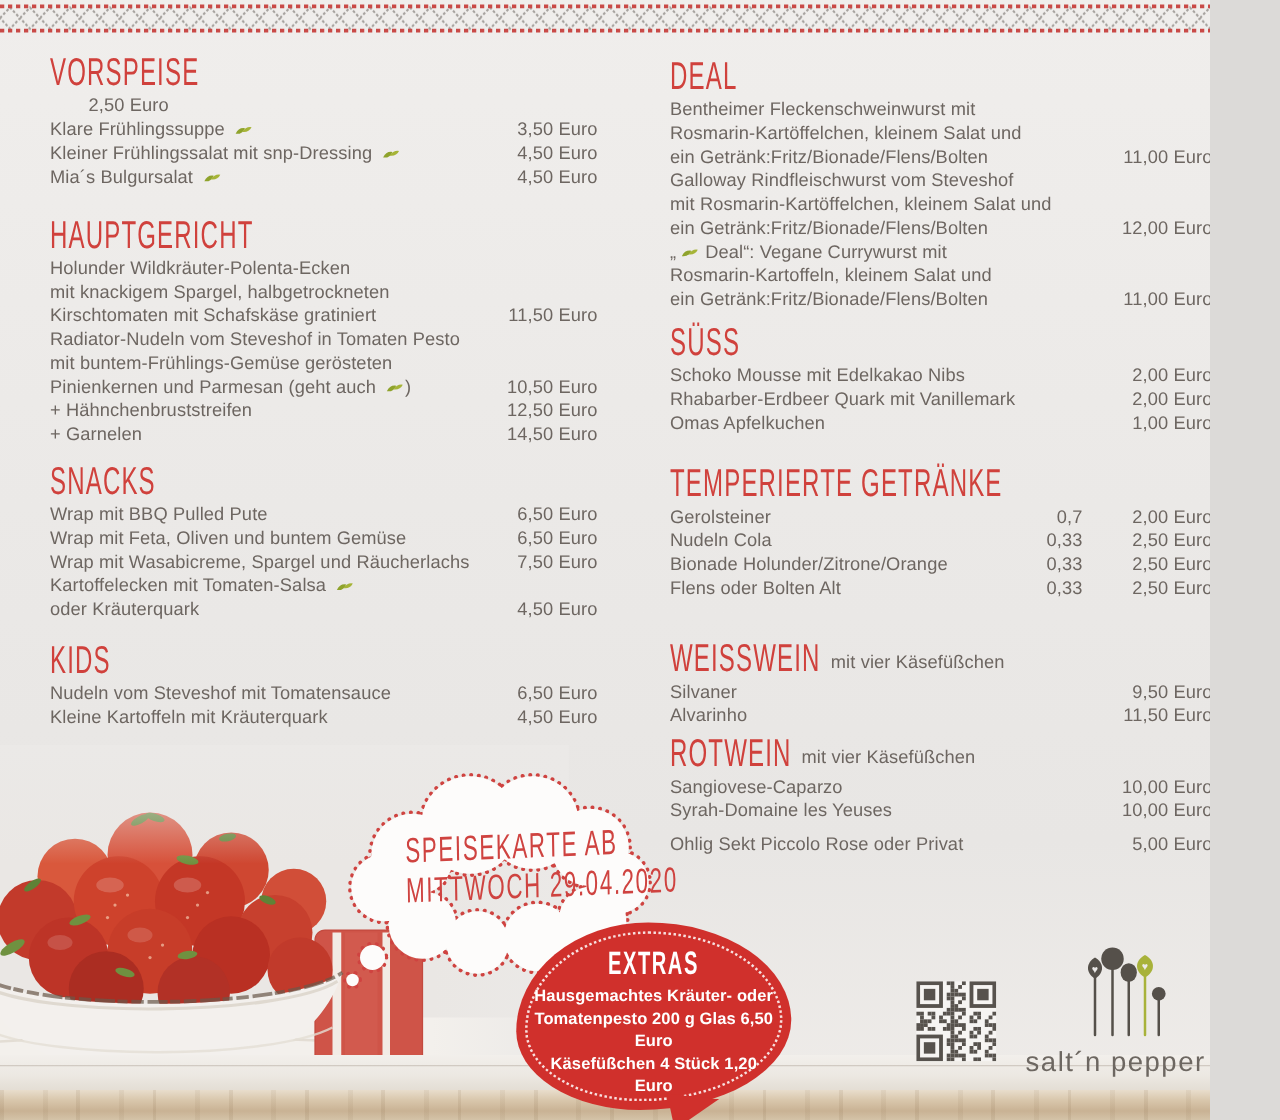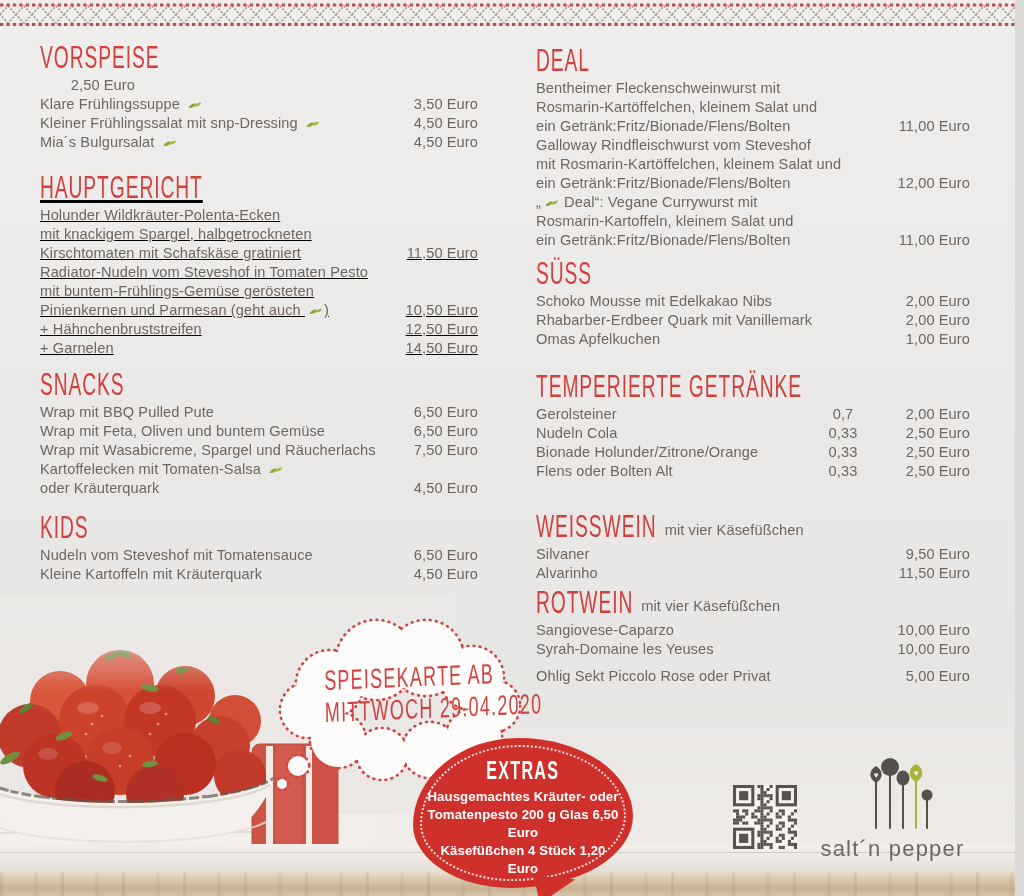--- a/index.html
+++ b/index.html
@@ -1,40 +1,40 @@
 <!DOCTYPE html>
 <html><head>
 <meta charset="utf-8">
 <style>
   html,body{margin:0;padding:0;background:#dcdad8;}
   .page{position:relative;width:968px;height:896px;overflow:hidden;
         background:linear-gradient(180deg,#f0eeec 0%,#ebe9e7 45%,#e8e6e4 75%,#efece9 100%);
-        font-family:"Liberation Sans",sans-serif;padding-left:47px;}
+        font-family:"Liberation Sans",sans-serif;}
   
   .stitch{position:absolute;left:0;top:0;width:1024px;height:30px;}
   
   .col{position:absolute;}
   #col-left{left:40px;top:45px;width:438px;}
   #col-right{left:536px;top:48px;width:434px;}
   .menu-section{margin:0;}
-  #col-left  .menu-section:nth-of-type(2){margin-top:23px;text-decoration:underline;}
+  #col-left  .menu-section:nth-of-type(2){margin-top:23px;}
   #col-left  .menu-section:nth-of-type(3){margin-top:14px;}
   #col-left  .menu-section:nth-of-type(4){margin-top:17px;}
   #col-right .menu-section:nth-of-type(2){margin-top:11px;}
   #col-right .menu-section:nth-of-type(3){margin-top:25px;}
   #col-right .menu-section:nth-of-type(4){margin-top:33px;}
   #col-right .menu-section:nth-of-type(5){margin-top:7px;}
   #col-right .menu-section:nth-of-type(6){margin-top:8px;}
   .sec-title{margin:0 0 5px 0;height:26px;display:flex;align-items:flex-end;white-space:nowrap;font-weight:400;}
   .sec-title-text{font-size:31px;line-height:26px;color:#d0413c;letter-spacing:1.5px;
                   transform:scaleX(0.62);transform-origin:0 100%;display:inline-block;}
   .sec-sub{font-size:14.6px;color:#6d6661;margin-left:8px;padding-bottom:2px;letter-spacing:.1px;}
   .row{display:flex;align-items:baseline;line-height:19px;font-size:14.6px;letter-spacing:.1px;color:#6d6661;}
   .row .txt{flex:1;white-space:nowrap;overflow:visible;}
-  .row .vol{min-width:46px;text-align:center;}
+  .row .vol{min-width:46px;text-align:right;}
   #col-left  .row .price{min-width:95px;text-align:right;}
   #col-right .row .price{min-width:104px;text-align:right;}
   .leaf{width:15px;height:10px;display:inline-block;vertical-align:-1px;margin:0 1px 0 3px;}
   
   .photo{position:absolute;left:0;top:596px;width:455px;height:300px;}
   
   .plank{position:absolute;left:0;top:844px;width:1024px;height:30px;
          background:linear-gradient(180deg,#f2efeb 0%,#ece8e2 55%,#e2dcd2 100%);}
   .plank::after{content:"";position:absolute;left:0;top:8px;width:100%;height:1px;background:rgba(120,105,88,.25);}
   .wood{position:absolute;left:0;top:872px;width:1024px;height:24px;

